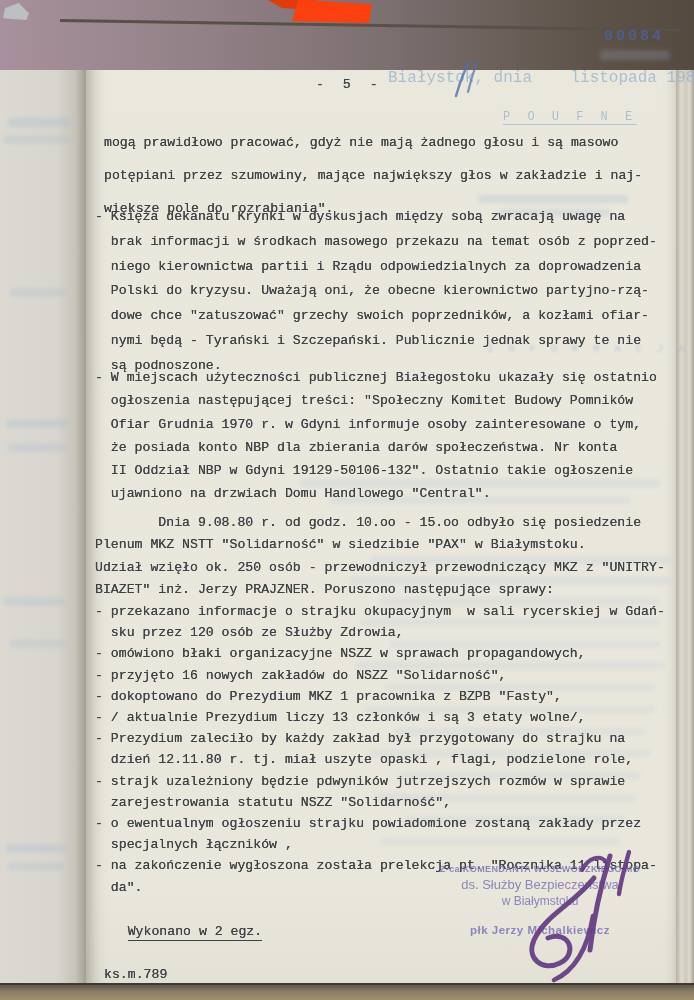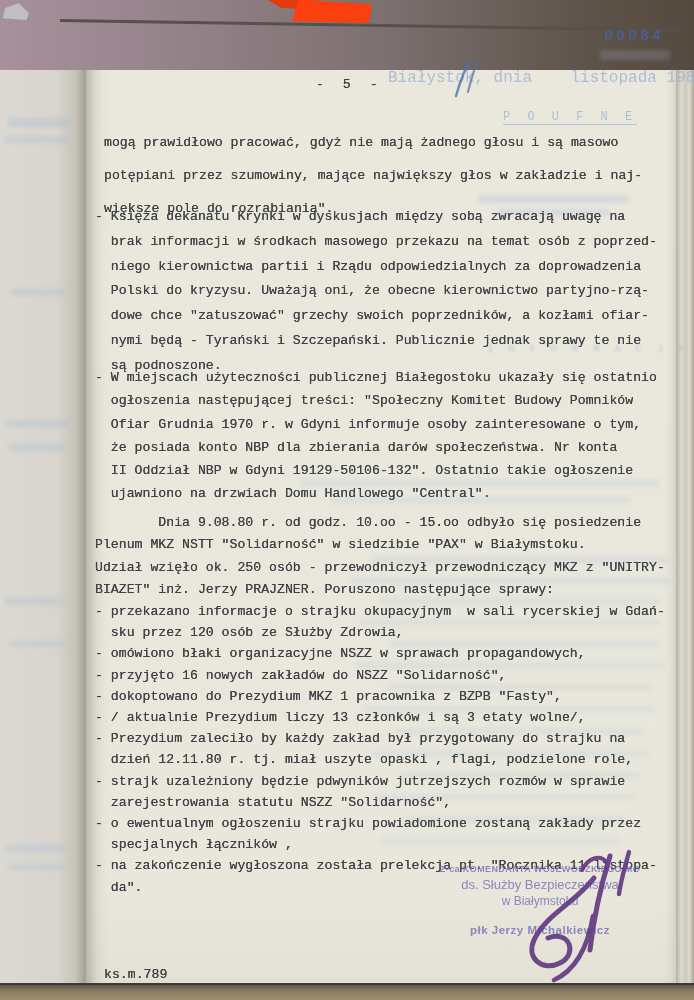--- a/index.html
+++ b/index.html
@@ -130,20 +130,23 @@
 - / aktualnie Prezydium liczy 13 członków i są 3 etaty wolne/,
 - Prezydium zaleciło by każdy zakład był przygotowany do strajku na
   dzień 12.11.80 r. tj. miał uszyte opaski , flagi, podzielone role,
 - strajk uzależniony będzie pdwyników jutrzejszych rozmów w sprawie
   zarejestrowania statutu NSZZ "Solidarność",
 - o ewentualnym ogłoszeniu strajku powiadomione zostaną zakłady przez
   specjalnych łączników ,
 - na zakończenie wygłoszona została prelekcja pt. "Rocznika 11 listopa-
   da".</pre>
 
+  <div class="tw" style="left:96px;top:909px;">
+    <span class="footer-line u">Wykonano w 2 egz.</span>
+  </div>
   <div class="tw" style="left:104px;top:967px;">ks.m.789</div>
 
   <div class="stamp-box">
     <div class="stamp-l1">Z-ca KOMENDANTA WOJEWÓDZKIEGO MO</div>
     <div class="stamp-l2">ds. Służby Bezpieczeństwa</div>
     <div class="stamp-l3">w Białymstoku</div>
     <div class="stamp-l4">płk Jerzy Michalkiewicz</div>
   </div>
 
   <svg class="sig" width="150" height="140" viewBox="0 0 150 140">

